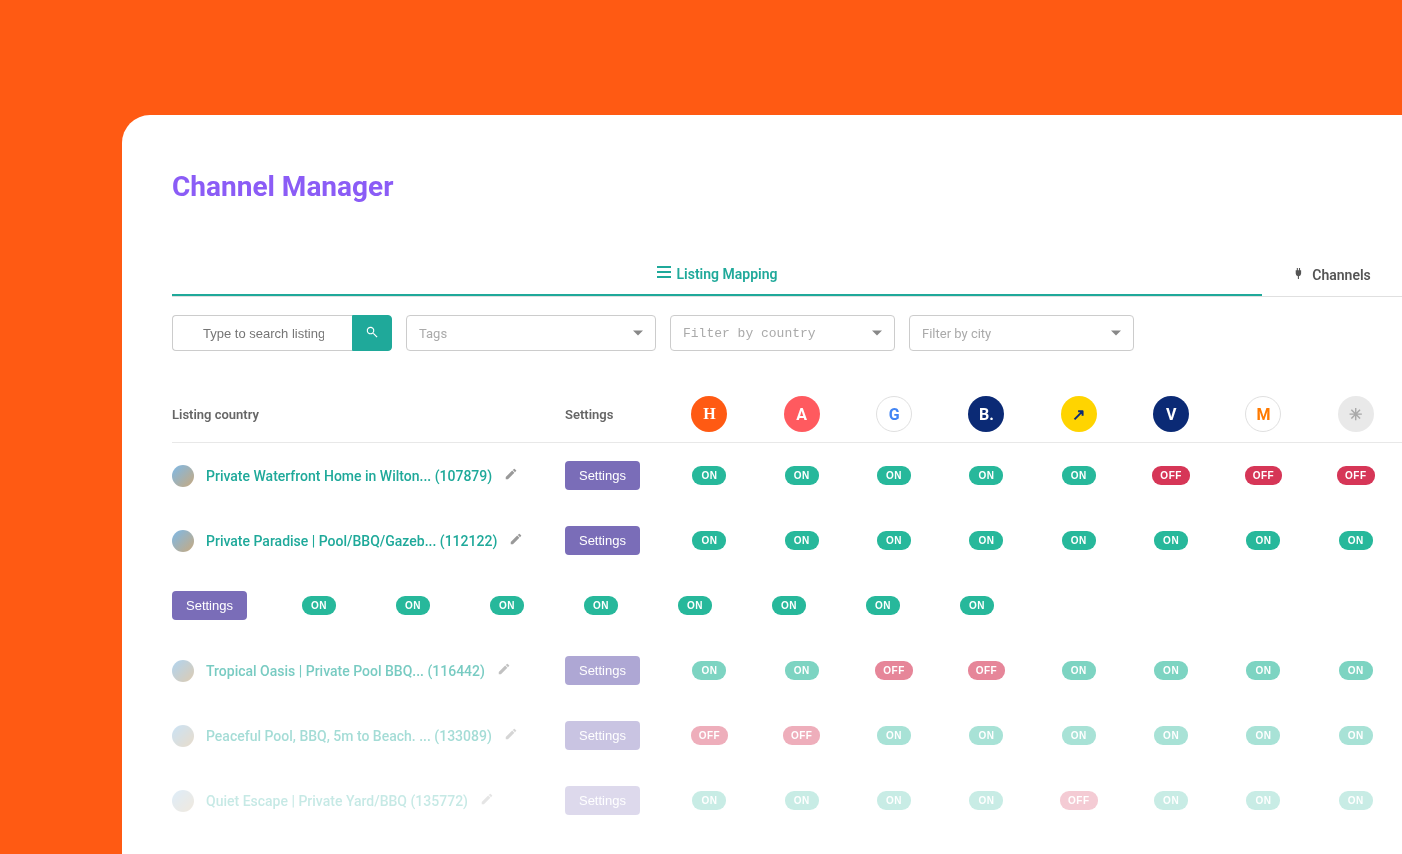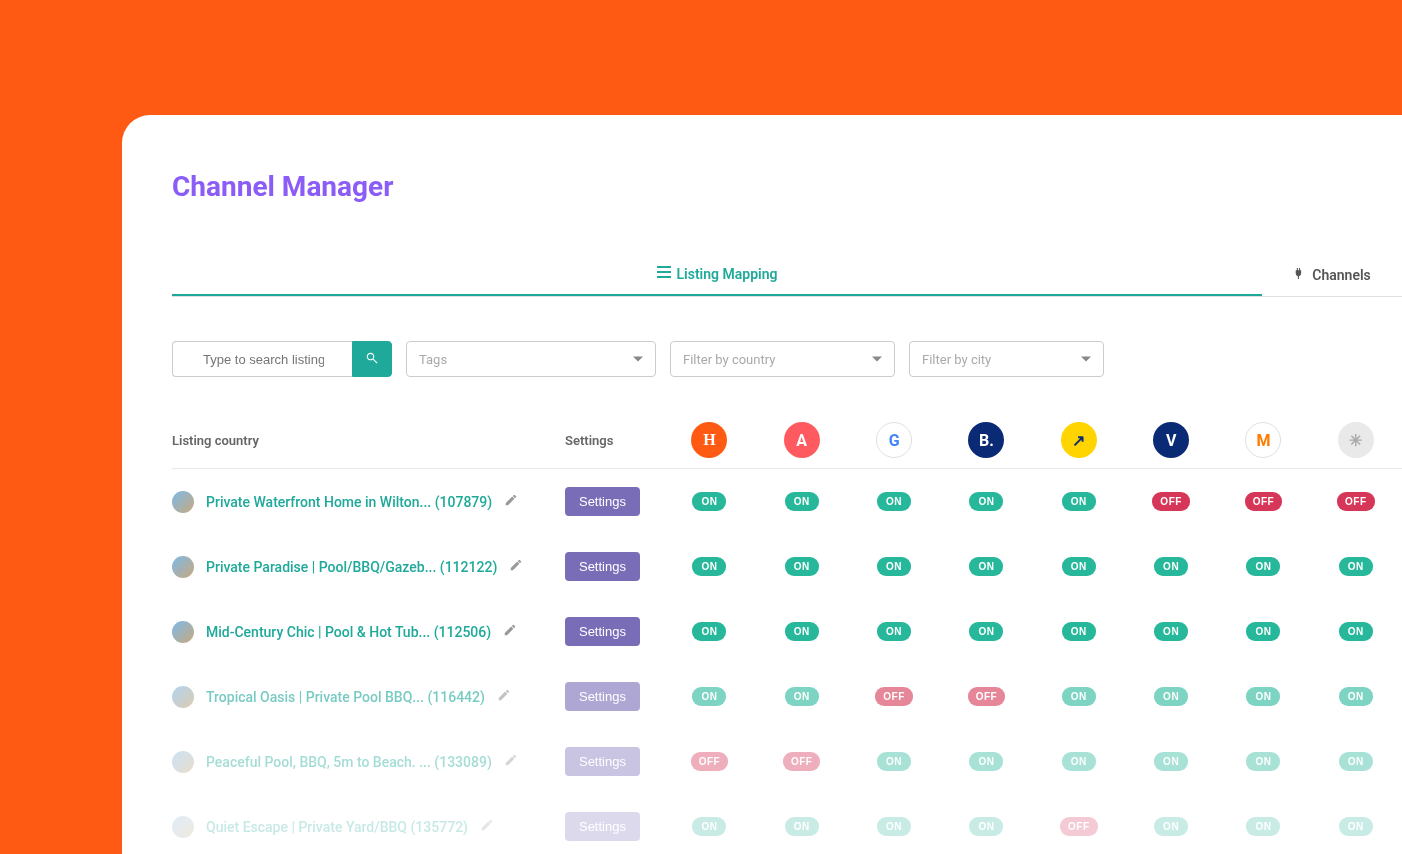--- a/index.html
+++ b/index.html
@@ -1,32 +1,32 @@
 <!DOCTYPE html>
 <html><head>
   <meta charset="utf-8">
   <style>
     * { margin: 0; padding: 0; box-sizing: border-box; }
     body { font-family: -apple-system, BlinkMacSystemFont, "Segoe UI", Roboto, sans-serif; background: #ff5a13; width: 1402px; height: 854px; overflow: hidden; position: relative; }
     .card { position: absolute; top: 115px; left: 122px; right: 0; bottom: 0; background: #fff; border-radius: 28px 0 0 0; padding: 55px 0 0 50px; }
     .page-title { font-size: 28px; font-weight: 700; color: #8b5cf6; margin-bottom: 50px; }
-    .tabs { display: flex; border-bottom: 1px solid #e0e0e0; margin-bottom: 44px; }
+    .tabs { display: flex; border-bottom: 1px solid #e0e0e0; margin-bottom: 18px; }
     .tab { flex: 1; text-align: center; padding: 12px 0; font-size: 14px; font-weight: 600; color: #888; cursor: pointer; display: flex; align-items: center; justify-content: center; gap: 6px; }
     .tab.active { color: #1fa99a; border-bottom: 2px solid #1fa99a; }
     .tab.right { flex: 0 0 140px; color: #555; }
     .filters { display: flex; gap: 14px; margin-bottom: 45px; }
     .search-wrap { display: flex; }
     .search-input { width: 180px; height: 36px; border: 1px solid #ccc; border-right: none; border-radius: 4px 0 0 4px; padding: 0 28px 0 30px; font-size: 13px; color: #333; position: relative; }
     .search-group { position: relative; }
     .search-icon-left { position: absolute; left: 10px; top: 50%; transform: translateY(-50%); color: #555; pointer-events: none; }
     .search-btn { width: 40px; height: 36px; background: #1fa99a; border: 1px solid #1fa99a; border-radius: 0 4px 4px 0; color: white; cursor: pointer; display: flex; align-items: center; justify-content: center; }
     .dropdown { height: 36px; border: 1px solid #ccc; border-radius: 4px; padding: 0 30px 0 12px; font-size: 13px; color: #aaa; background: white; cursor: pointer; position: relative; min-width: 180px; display: flex; align-items: center; }
     .dropdown.tags { width: 250px; }
-    .dropdown.country { width: 225px; }
-    .dropdown.city { width: 195px; }
+    .dropdown.country { width: 225px; font-family: Liberation Mono, monospace; }
+    .dropdown.city { width: 225px; }
     .dropdown::after { content: ''; position: absolute; right: 12px; top: 50%; transform: translateY(-50%); width: 0; height: 0; border-left: 5px solid transparent; border-right: 5px solid transparent; border-top: 5px solid #888; }
     .table { width: 100%; }
     .thead { display: flex; align-items: center; border-bottom: 1px solid #e8e8e8; padding-bottom: 10px; }
     .th-listing { width: 400px; font-size: 13px; font-weight: 600; color: #666; }
     .th-settings { width: 100px; font-size: 13px; font-weight: 600; color: #666; }
     .th-channel { width: 94px; display: flex; justify-content: center; }
     .channel-icon { width: 36px; height: 36px; border-radius: 50%; display: flex; align-items: center; justify-content: center; font-weight: bold; font-size: 16px; }
     .trow { display: flex; align-items: center; padding: 18px 0; }
     .td-listing { width: 400px; display: flex; align-items: center; gap: 12px; }
     .thumb { width: 22px; height: 22px; border-radius: 50%; background: linear-gradient(135deg, #7db9e8, #c8a97e); flex-shrink: 0; }
@@ -183,27 +183,20 @@
             <button class="toggle on">ON</button>
           </div>
           <div class="td-channel">
             <button class="toggle on">ON</button>
           </div>
           <div class="td-channel">
             <button class="toggle on">ON</button>
           </div>
         </div>
         <div class="trow ">
-          <div class="td-listing">
-            <div class="thumb"></div>
-            <a class="listing-name">Mid-Century Chic | Pool &amp; Hot Tub... (112506)</a>
-            <span class="edit-icon"><svg width="14" height="14" viewBox="0 0 24 24" fill="currentColor">
-                <path d="M3 17.25V21h3.75L17.81 9.94l-3.75-3.75L3 17.25zM20.71 7.04a1 1 0 0 0 0-1.41l-2.34-2.34a1 1 0 0 0-1.41 0l-1.83 1.83 3.75 3.75 1.83-1.83z"></path>
-              </svg></span>
-          </div>
           <div class="td-settings"><button class="settings-btn">Settings</button></div>
           <div class="td-channel">
             <button class="toggle on">ON</button>
           </div>
           <div class="td-channel">
             <button class="toggle on">ON</button>
           </div>
           <div class="td-channel">
             <button class="toggle on">ON</button>
           </div>

